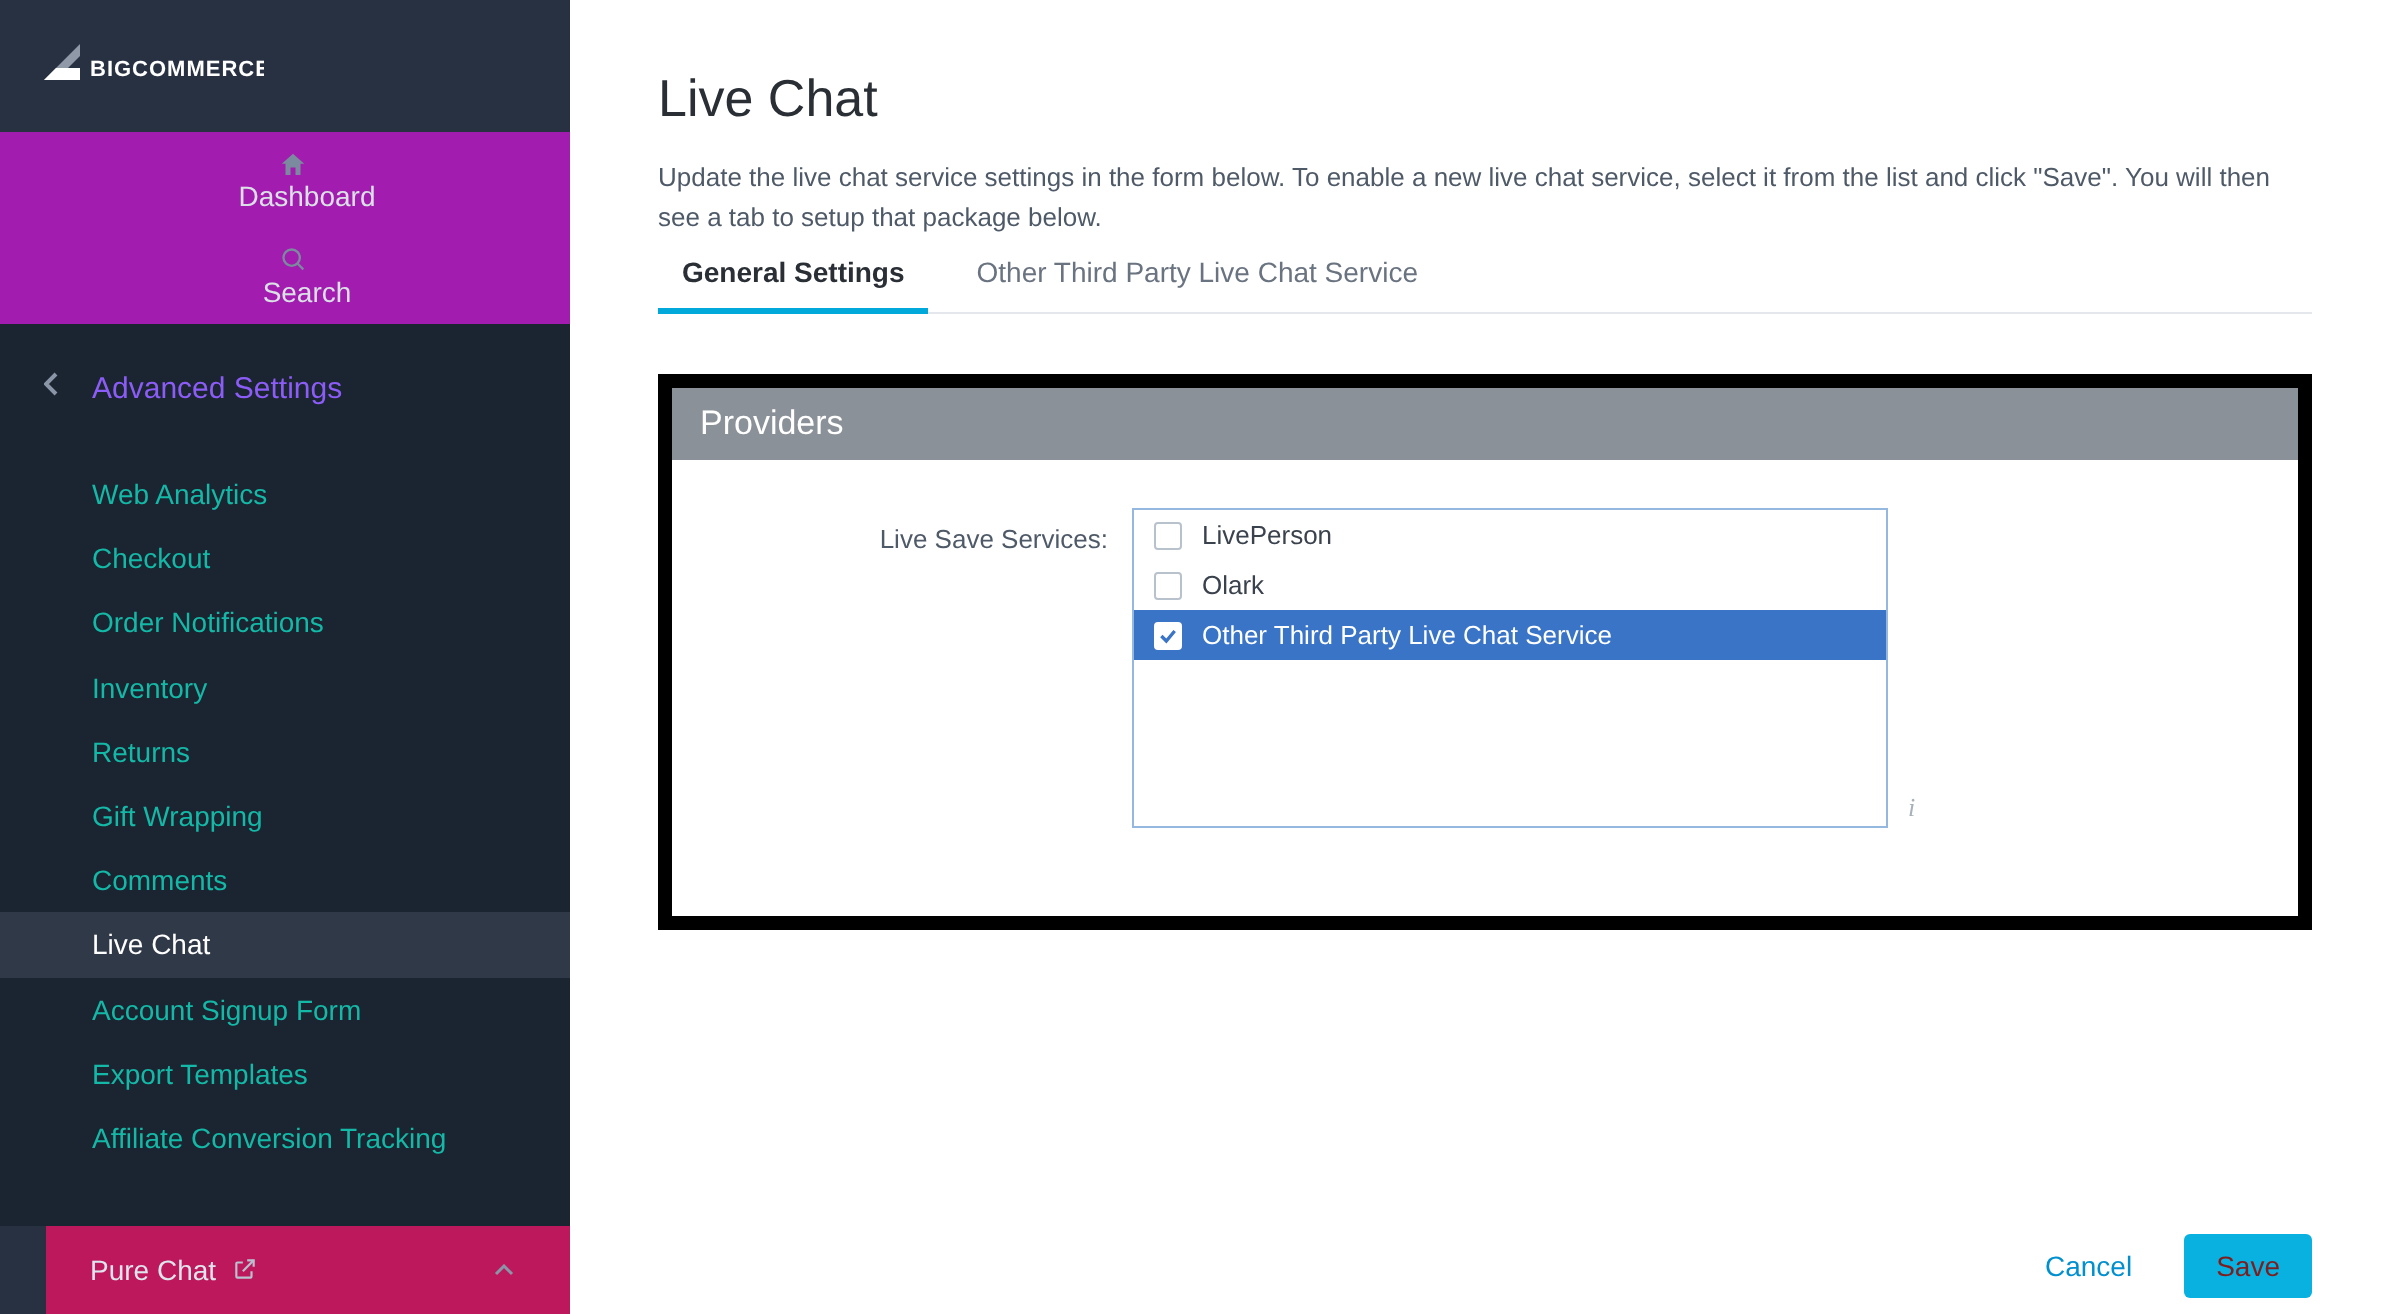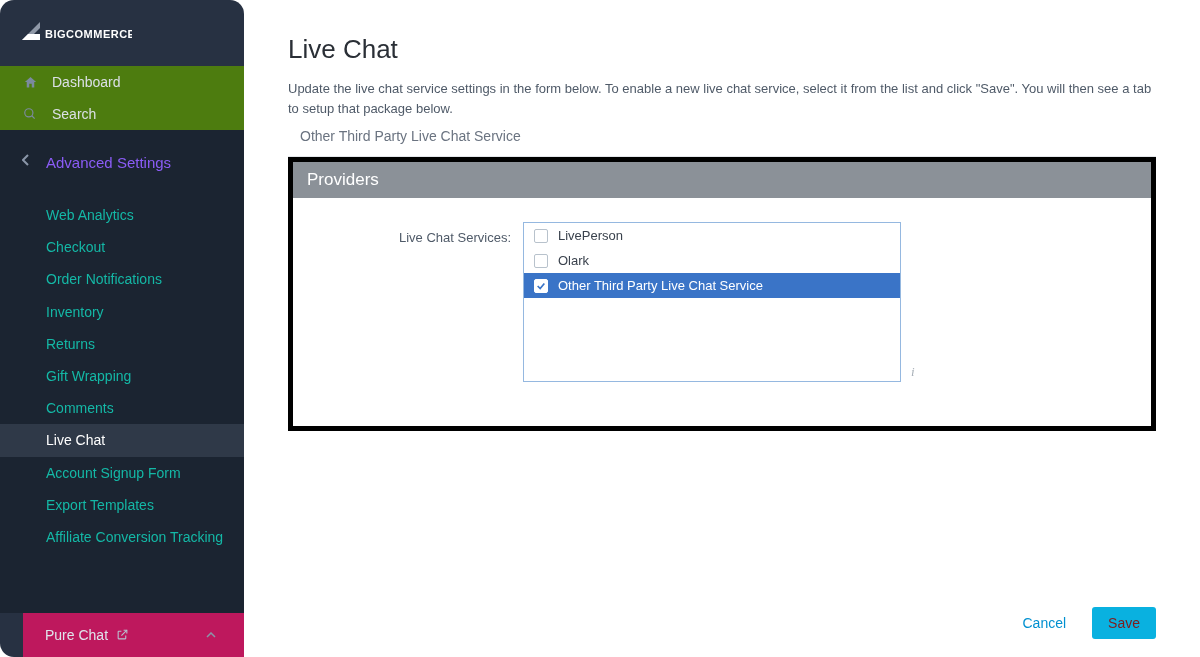--- a/index.html
+++ b/index.html
@@ -5,27 +5,26 @@
     * { margin: 0; padding: 0; box-sizing: border-box; }
     body {
       font-family: -apple-system, BlinkMacSystemFont, "Segoe UI", Helvetica, Arial, sans-serif;
       width: 1200px;
       height: 657px;
       display: flex;
       overflow: hidden;
       background: #fff;
     }
     .sidebar {
-      width: 244px;
+      width: 285px;
       background: #273142;
       color: #fff;
       display: flex;
       flex-direction: column;
       position: relative;
-      border-radius: 14px;
     }
     .logo-area {
       padding: 22px 0 22px 22px;
       display: flex;
       align-items: center;
     }
     .logo-svg { display: block; }
     .nav-item {
       display: flex;
       align-items: center;
@@ -37,21 +36,22 @@
     .nav-item .nav-icon {
       width: 16px;
       height: 16px;
       margin-right: 14px;
       display: flex;
       align-items: center;
       justify-content: center;
       color: #7b8a9e;
     }
     .section-link {
-      background: #4d7c0f;
+      background: #a21caf;
+      flex-direction: column;
     }
     .section-header {
       display: flex;
       align-items: flex-start;
       padding: 10px 0 10px 22px;
       font-size: 15px;
       color: #8b5cf6;
       background: #1b2431;
     }
     .section-header .chev {
@@ -129,21 +129,22 @@
       font-weight: 600;
     }
     .tab.active::after {
       content: '';
       position: absolute;
       left: 0; right: 0; bottom: -1px;
       height: 3px;
       background: #00a9da;
     }
     .panel {
-      border: 5px solid #000000;
+      margin-top: 30px;
+      border: 7px solid #000000;
     }
     .panel-header {
       background: #8b9198;
       color: #fff;
       padding: 8px 14px;
       font-size: 17px;
     }
     .panel-body {
       padding: 24px 10px 44px 10px;
       display: flex;
@@ -196,21 +197,21 @@
       font-style: italic;
       color: #a8b0b8;
       font-size: 13px;
       align-self: flex-end;
       padding-left: 10px;
       padding-bottom: 2px;
     }
     .action-bar {
       position: absolute;
       right: 44px;
-      bottom: 18px;
+      bottom: 8px;
       display: flex;
       align-items: center;
       gap: 26px;
     }
     .btn-cancel {
       color: #0090d0;
       font-size: 14px;
       cursor: pointer;
       background: none;
       border: none;
@@ -300,27 +301,28 @@
         </svg>
     </span>
   </div>
 </div>
 
 <div class="main">
   <h1 class="page-title">Live Chat</h1>
   <p class="page-desc">Update the live chat service settings in the form below. To enable a new live chat service, select it from the list and click "Save". You will then see a tab to setup that package below.</p>
 
   <div class="tabs" id="tabs">
+      <div class="tab active">General Settings</div>
       <div class="tab">Other Third Party Live Chat Service</div>
     </div>
 
   <div class="panel">
     <div class="panel-header">Providers</div>
     <div class="panel-body">
-      <div class="field-label">Live Chat Services:</div>
+      <div class="field-label">Live Save Services:</div>
       <div class="listbox" id="listbox">
           <div class="list-row">
             <span class="chk"></span>
             <span>LivePerson</span>
           </div>
           <div class="list-row">
             <span class="chk"></span>
             <span>Olark</span>
           </div>
           <div class="list-row selected">

